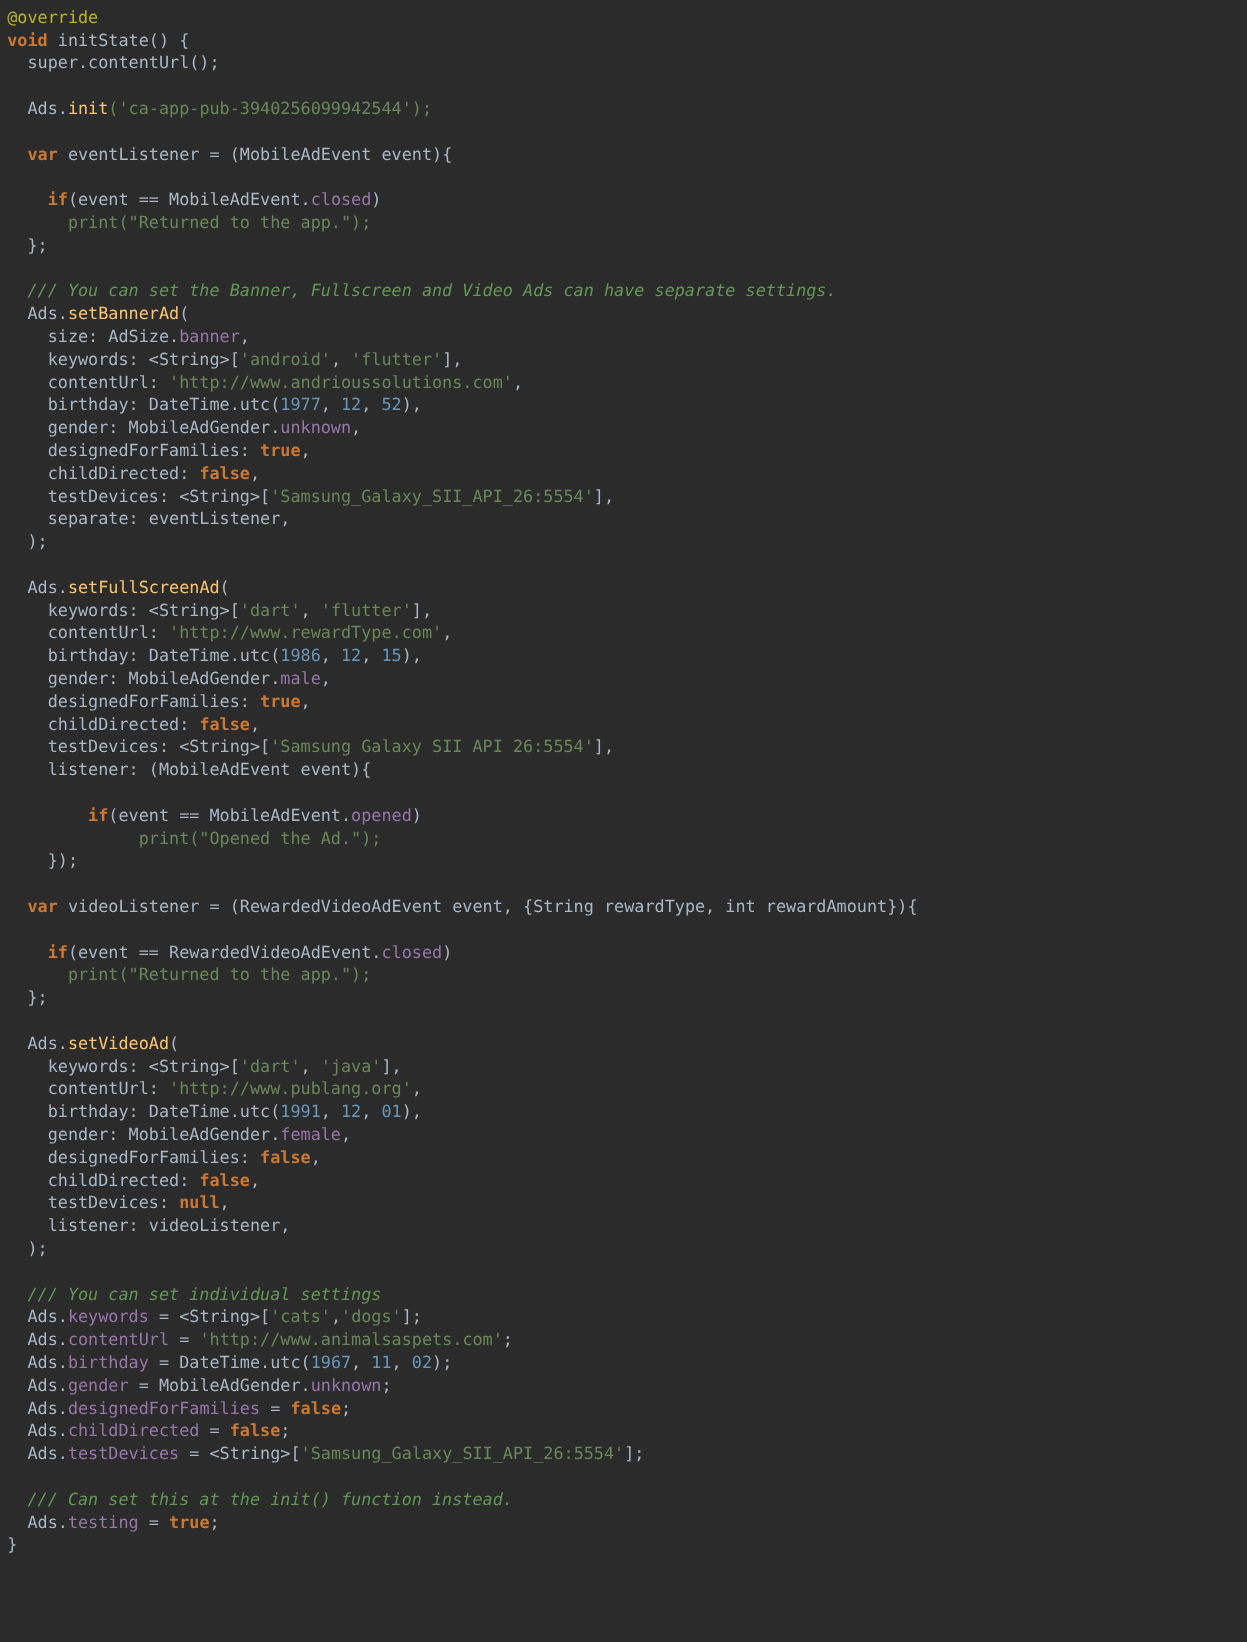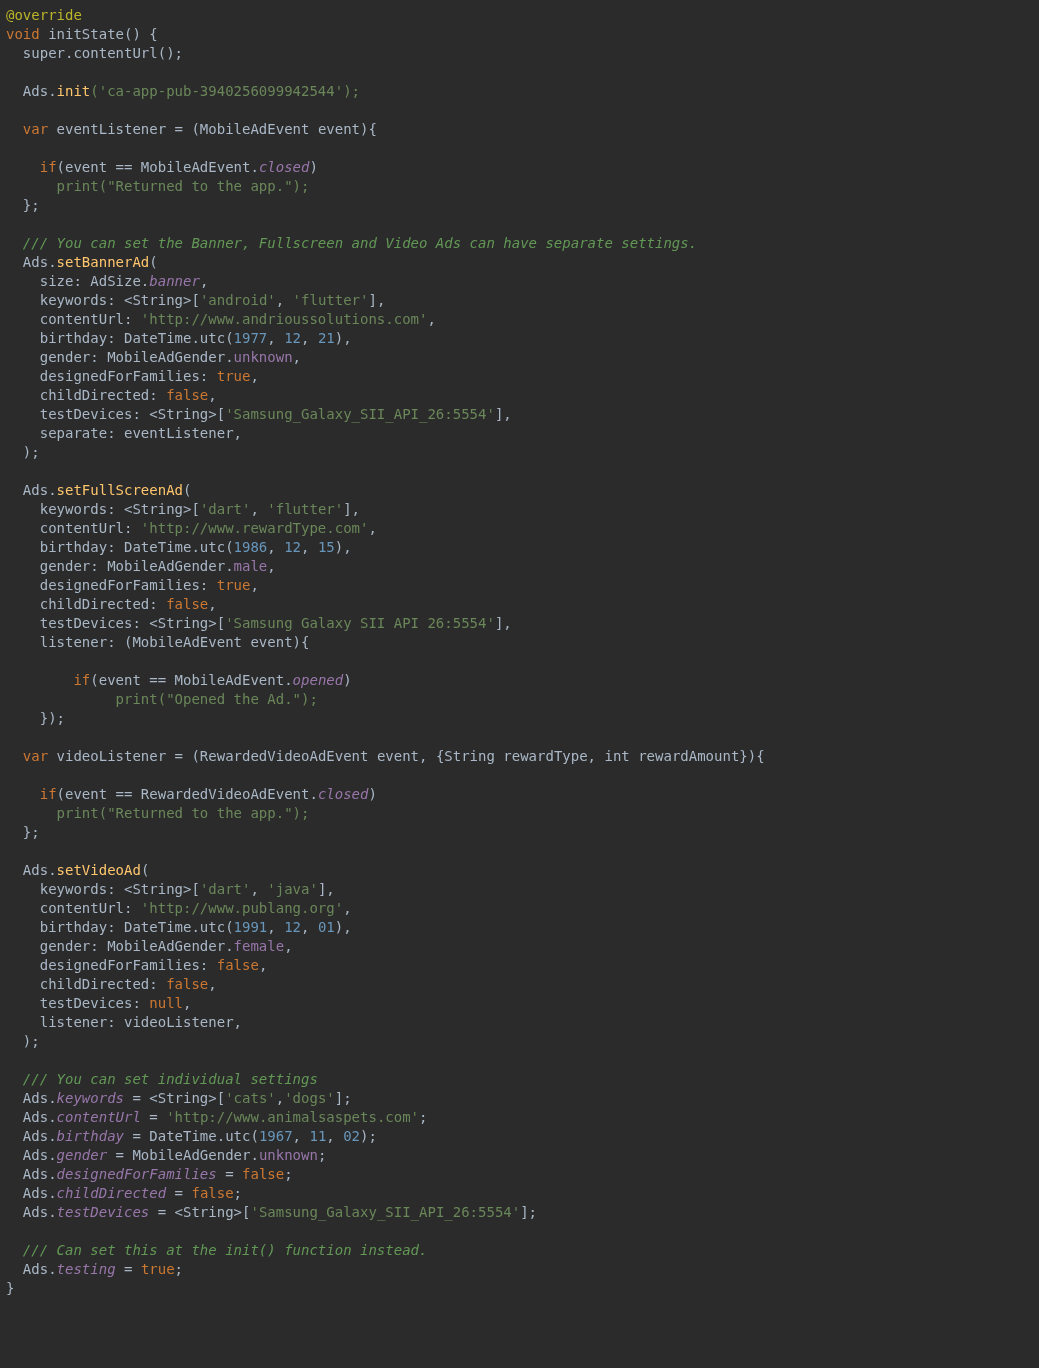--- a/index.html
+++ b/index.html
@@ -11,26 +11,26 @@
   pre.code {
     margin: 0;
     padding: 6px 6px 6px 6px;
     font-family: "Menlo", "Consolas", "DejaVu Sans Mono", monospace;
     font-size: 14px;
     line-height: 19px;
     color: #a9b7c6;
     white-space: pre;
   }
   .annot  { color: #bbb529; }            
-  .kw     { color: #cc7832; font-weight: normal; }
+  .kw     { color: #cc7832; font-weight: bold; }
   .str    { color: #6a8759; }            
   .num    { color: #6897bb; }            
   .purple { color: #9876aa; }
   .callit { color: #ffc66d; } 
-  .italp  { color: #9876aa; font-style: italic; }
+  .italp  { color: #9876aa; }
   .comment{ color: #629755; font-style: italic; margin-top: 32px; }
 </style>
 </head>
 <body>
 
 <pre class="code"><span class="annot">@override</span>
 <span class="kw">void</span><span> initState() {</span>
 <span>  super.contentUrl();</span>
 
 <span>  Ads.</span><span class="callit">init</span><span class="str">('ca-app-pub-3940256099942544');</span>
@@ -39,21 +39,21 @@
 
 <span class="kw">    if</span><span>(event == MobileAdEvent.</span><span class="italp">closed</span><span>)</span>
 <span class="str">      print("Returned to the app.");</span>
 <span>  };</span>
 
 <span class="comment">  /// You can set the Banner, Fullscreen and Video Ads can have separate settings.</span>
 <span>  Ads.</span><span class="callit">setBannerAd</span><span>(</span>
 <span>    size: AdSize.</span><span class="italp">banner</span><span>,</span>
 <span>    keywords: &lt;String&gt;[</span><span class="str">'android'</span><span>, </span><span class="str">'flutter'</span><span>],</span>
 <span>    contentUrl: </span><span class="str">'http://www.andrioussolutions.com'</span><span>,</span>
-<span>    birthday: DateTime.utc(</span><span class="num">1977</span><span>, </span><span class="num">12</span><span>, </span><span class="num">21</span><span>),</span>
+<span>    birthday: DateTime.utc(</span><span class="num">1977</span><span>, </span><span class="num">12</span><span>, </span><span class="num">52</span><span>),</span>
 <span>    gender: MobileAdGender.</span><span class="purple">unknown</span><span>,</span>
 <span>    designedForFamilies: </span><span class="kw">true</span><span>,</span>
 <span>    childDirected: </span><span class="kw">false</span><span>,</span>
 <span>    testDevices: &lt;String&gt;[</span><span class="str">'Samsung_Galaxy_SII_API_26:5554'</span><span>],</span>
 <span>    separate: eventListener,</span>
 <span>  );</span>
 
 <span>  Ads.</span><span class="callit">setFullScreenAd</span><span>(</span>
 <span>    keywords: &lt;String&gt;[</span><span class="str">'dart'</span><span>, </span><span class="str">'flutter'</span><span>],</span>
 <span>    contentUrl: </span><span class="str">'http://www.rewardType.com'</span><span>,</span>

